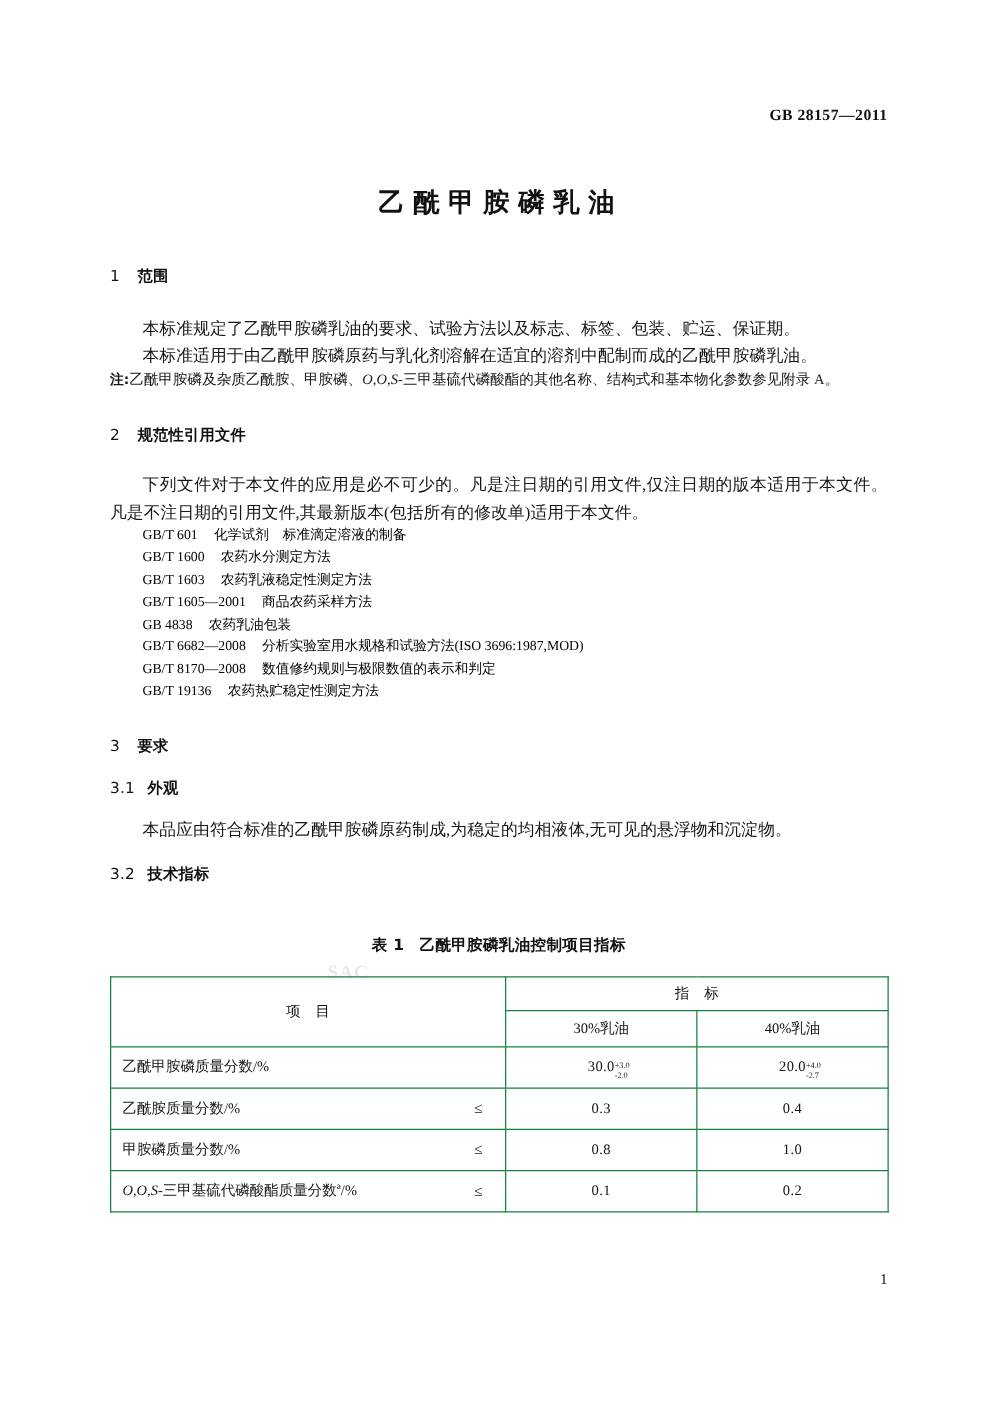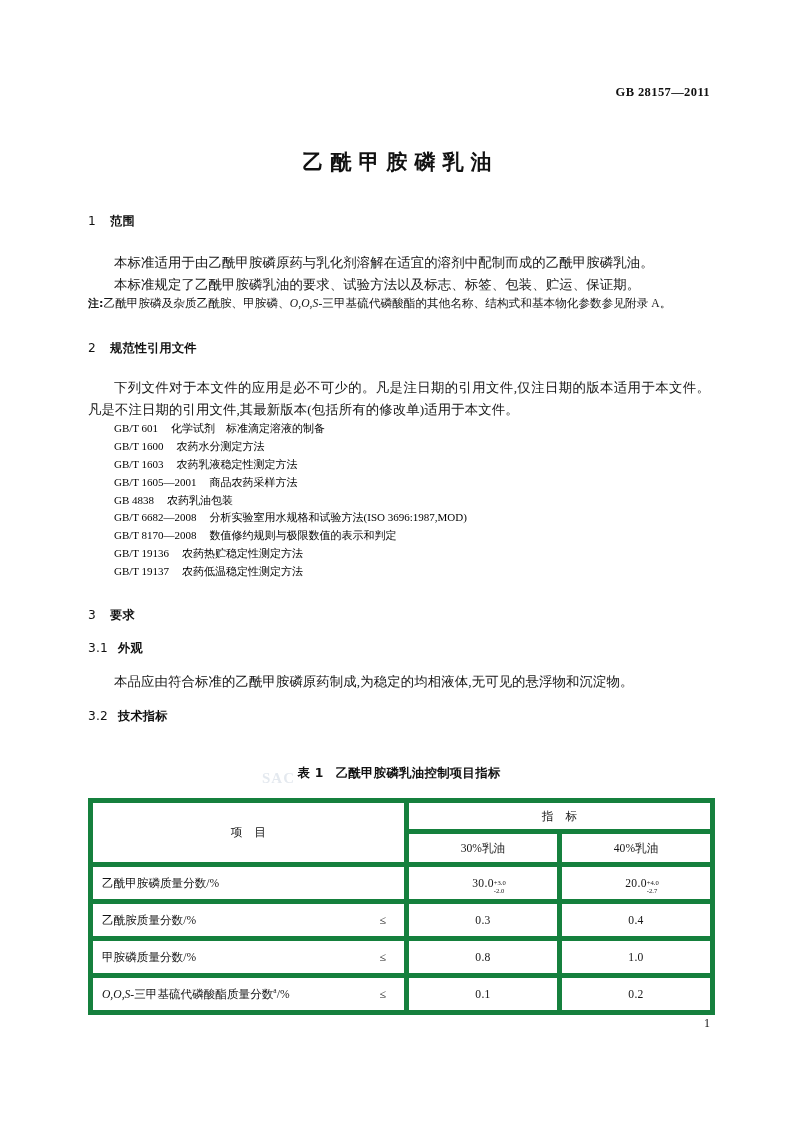--- a/index.html
+++ b/index.html
@@ -132,21 +132,21 @@
   .table-caption .cap-gap { display: inline-block; width: 12px; }
 
   table.spec {
     border-collapse: collapse;
     width: 622px;
     margin-top: 16px;
     table-layout: fixed;
   }
   table.spec th,
   table.spec td {
-    border: 5px solid #15803d;
+    border: 1px solid #15803d;
     font-weight: normal;
     font-size: 11.6px;
     color: #151515;
     padding: 0;
   }
   table.spec th.item-head {
     text-align: center;
     height: 54px;
     letter-spacing: 0.2px;
   }
@@ -237,22 +237,22 @@
   <div class="doc-title">乙酰甲胺磷乳油</div>
 
   <div class="watermark">SAC</div>
 
   <div class="content">
 
     <h2 class="clause">
       <span class="num">1</span><span>范围</span>
     </h2>
     <div class="sp-22"></div>
+    <p class="para indent">本标准规定了乙酰甲胺磷乳油的要求、试验方法以及标志、标签、包装、贮运、保证期。</p>
     <p class="para indent">本标准适用于由乙酰甲胺磷原药与乳化剂溶解在适宜的溶剂中配制而成的乙酰甲胺磷乳油。</p>
-    <p class="para indent">本标准规定了乙酰甲胺磷乳油的要求、试验方法以及标志、标签、包装、贮运、保证期。</p>
     <p class="note">
       <span class="note-label">注:</span><span>乙酰甲胺磷及杂质乙酰胺、甲胺磷、</span><span class="ital">O,O,S</span><span>-三甲基硫代磷酸酯的其他名称、结构式和基本物化参数参见附录 A。</span>
     </p>
 
     <div class="sp-26"></div>
 
     <h2 class="clause">
       <span class="num">2</span><span>规范性引用文件</span>
     </h2>
     <div class="sp-20"></div>
@@ -275,23 +275,20 @@
         <span class="ref-code">GB 4838</span><span class="ref-gap"></span><span>农药乳油包装</span>
       </li>
       <li>
         <span class="ref-code">GB/T 6682—2008</span><span class="ref-gap"></span><span>分析实验室用水规格和试验方法(ISO 3696:1987,MOD)</span>
       </li>
       <li>
         <span class="ref-code">GB/T 8170—2008</span><span class="ref-gap"></span><span>数值修约规则与极限数值的表示和判定</span>
       </li>
       <li>
         <span class="ref-code">GB/T 19136</span><span class="ref-gap"></span><span>农药热贮稳定性测定方法</span>
-      </li>
-      <li>
-        <span class="ref-code">GB/T 19137</span><span class="ref-gap"></span><span>农药低温稳定性测定方法</span>
       </li>
     </ul>
 
     <div class="sp-26"></div>
 
     <h2 class="clause">
       <span class="num">3</span><span>要求</span>
     </h2>
 
     <div class="sp-16"></div>

